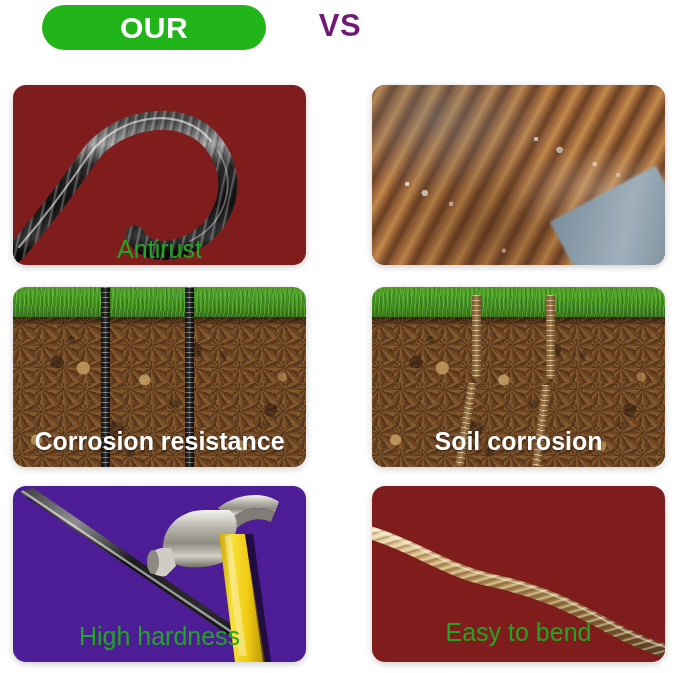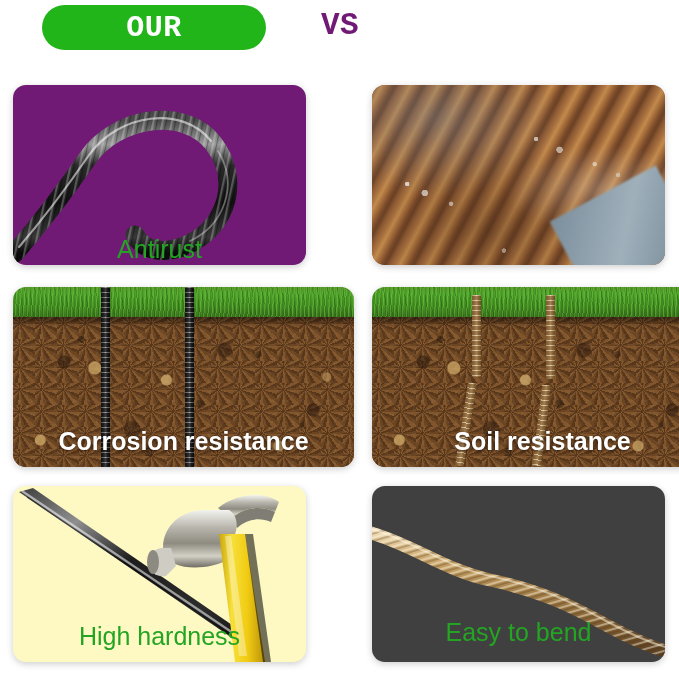--- a/index.html
+++ b/index.html
@@ -15,21 +15,20 @@
     font-family: "Liberation Sans", sans-serif;
     -webkit-font-smoothing: antialiased;
   }
 
   
   .header {
     position: absolute;
     left: 0; top: 0;
     width: 679px;
     height: 56px;
-    font-family: Liberation Mono, monospace;
   }
   .pill {
     position: absolute;
     top: 5px;
     height: 45px;
     border-radius: 23px;
     background: #22b51a;
     color: #ffffff;
     font-size: 30px;
     font-weight: bold;
@@ -58,21 +57,21 @@
     position: absolute;
     width: 293px;
     border-radius: 13px;
     overflow: hidden;
     background: #ffffff;
     box-shadow: 0 2px 7px rgba(0,0,0,0.20);
   }
   .col-left  { left: 13px;  }
   .col-right { left: 372px; }
   .row-1 { top: 85px;  height: 180px; }
-  .row-2 { top: 287px; height: 180px; padding-left: 48px; }
+  .row-2 { top: 287px; height: 180px; }
   .row-3 { top: 486px; height: 176px; }
 
   .scene {
     position: absolute;
     inset: 0;
     overflow: hidden;
   }
 
   
   .caption {
@@ -88,21 +87,21 @@
     color: #23a523;
     font-weight: normal;
   }
   .caption-white {
     color: #ffffff;
     font-weight: bold;
     text-shadow: 0 1px 3px rgba(0,0,0,0.55);
   }
 
   
-  .p1 { background: #701a75; }
+  .p1 { background: #7f1d1d; }
   .hook-wrap {
     position: absolute;
     left: 0; top: 0;
     width: 293px; height: 180px;
   }
   .cap1 { left: 0; top: 150px; }
 
   
   .rustbed {
     position: absolute;
@@ -221,25 +220,25 @@
     border-radius: 1px;
     background:
       repeating-linear-gradient(180deg,
         rgba(255,255,255,0.30) 0 1px, rgba(110,75,40,0.55) 1px 5px),
       linear-gradient(90deg, #8a6636 0%, #c5a066 35%, #e0c18d 50%, #a47f46 74%, #6e4f28 100%);
   }
   .cap3 { left: 0; top: 140px; }
   .cap4 { left: 0; top: 140px; }
 
   
-  .p5 { background: #fef9c3; }
+  .p5 { background: #4c1d95; }
   .cap5 { left: 0; top: 136px; }
 
   
-  .p6 { background: #404040; }
+  .p6 { background: #7f1d1d; }
   .cap6 { left: 0; top: 132px; }
 </style>
 </head>
 <body>
 
 <div class="header">
   <div class="pill pill-our">OUR</div>
   <div class="vs-label">VS</div>
 </div>
 
@@ -300,21 +299,21 @@
     <div class="grass"></div>
     <div class="soil"></div>
     <div class="soil-top-shadow"></div>
 
     <div class="stake-seg" style="left:100px; top:8px; height:82px;"></div>
     <div class="stake-seg" style="left:96px; top:96px; height:84px; transform:rotate(9deg); transform-origin:top center;"></div>
 
     <div class="stake-seg" style="left:174px; top:8px; height:84px;"></div>
     <div class="stake-seg" style="left:170px; top:98px; height:82px; transform:rotate(7deg); transform-origin:top center;"></div>
 
-    <div class="caption caption-white cap4">Soil resistance</div>
+    <div class="caption caption-white cap4">Soil corrosion</div>
   </div>
 </div>
 
 <div class="panel col-left row-3 p5">
   <div class="scene">
     <svg width="293" height="176" viewBox="0 0 293 176">
       <defs>
         <linearGradient id="stakeGrad5" x1="0" y1="0" x2="1" y2="1">
           <stop offset="0%" stop-color="#3d3d3d"></stop>
           <stop offset="22%" stop-color="#8f8f8f"></stop>

